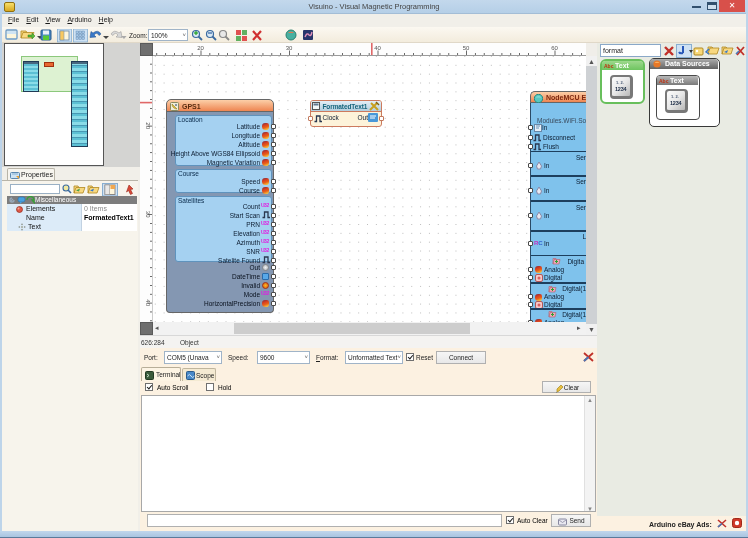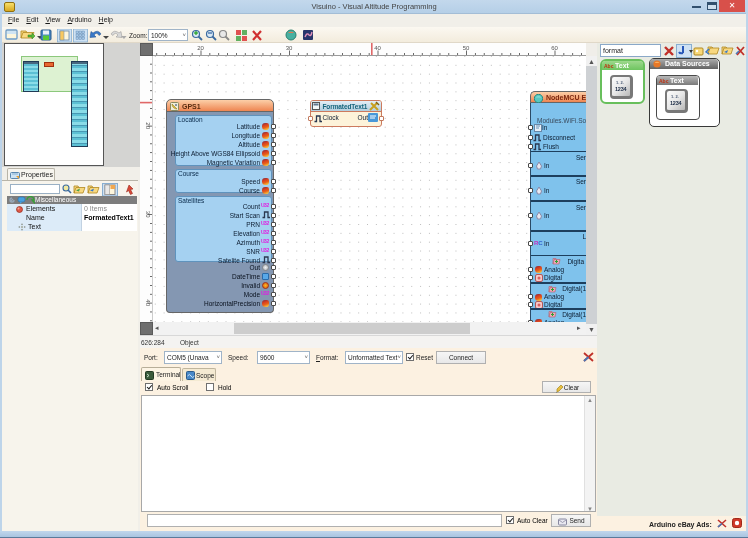--- a/index.html
+++ b/index.html
@@ -113,21 +113,21 @@
 #mmfmt { left:39px; top:18px; width:10px; height:5px; background:#e86830; border:1px solid #a03010; }
 #mmmcu { left:66px; top:17px; width:17px; height:86px; border:1px solid #203a55; background:
   linear-gradient(#486880 0 2px, transparent 2px),
   repeating-linear-gradient(#8adce8 0 3px, #4898b4 3px 4px, #5cc0d4 4px 6px); }
 </style>
 </head>
 <body>
 
 <div class="abs" id="titlebar"></div>
 <div class="abs" id="appicon"></div>
-<div class="abs" id="title">Visuino - Visual Altitude Programming</div>
+<div class="abs" id="title">Visuino - Visual Magnetic Programming</div>
 <div class="abs" id="minbtn"></div>
 <div class="abs" id="maxbtn">
     <div></div>
   </div>
 <div class="abs" id="closebtn">✕</div>
 
 <div class="abs" id="menubar">
  <span style="margin-left:6px"><u>F</u>ile</span><span><u>E</u>dit</span><span><u>V</u>iew</span><span><u>A</u>rduino</span><span><u>H</u>elp</span>
 </div>
 

